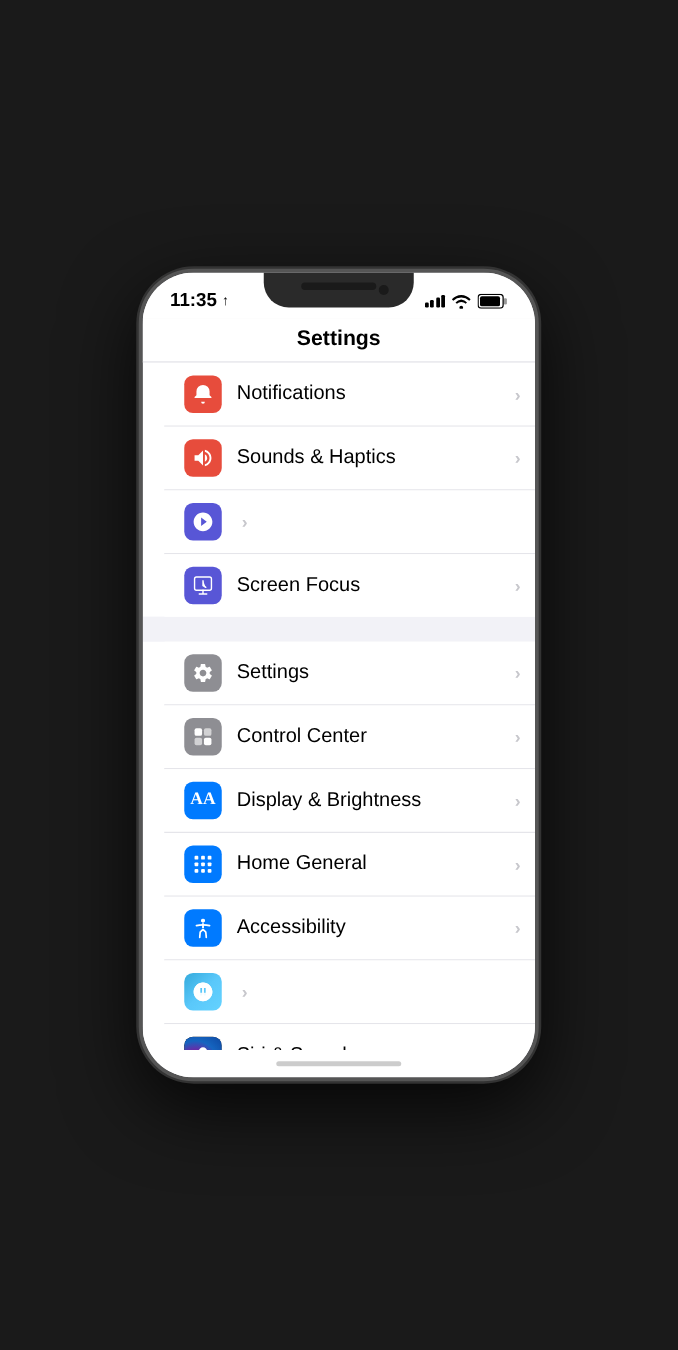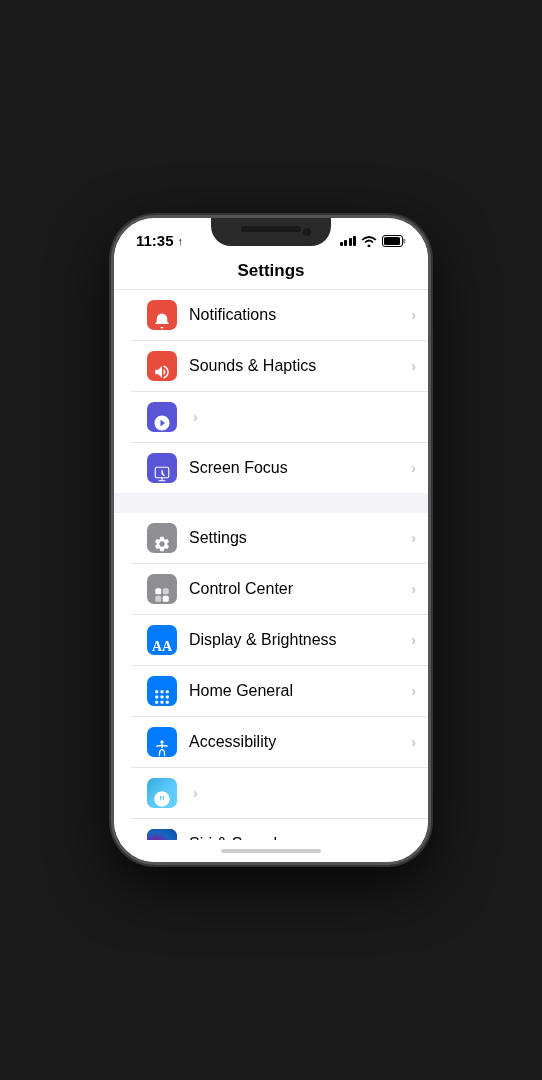--- a/index.html
+++ b/index.html
@@ -174,21 +174,21 @@
 
     .list-item:last-child {
       border-bottom: none;
     }
 
     .icon-wrapper {
       width: 30px;
       height: 30px;
       border-radius: 7px;
       display: flex;
-      align-items: flex-end;
+      align-items: center;
       justify-content: center;
       margin-right: 12px;
       flex-shrink: 0;
       font-size: 16px;
     }
 
     .item-label {
       flex: 1;
       font-size: 16px;
       color: #000;

